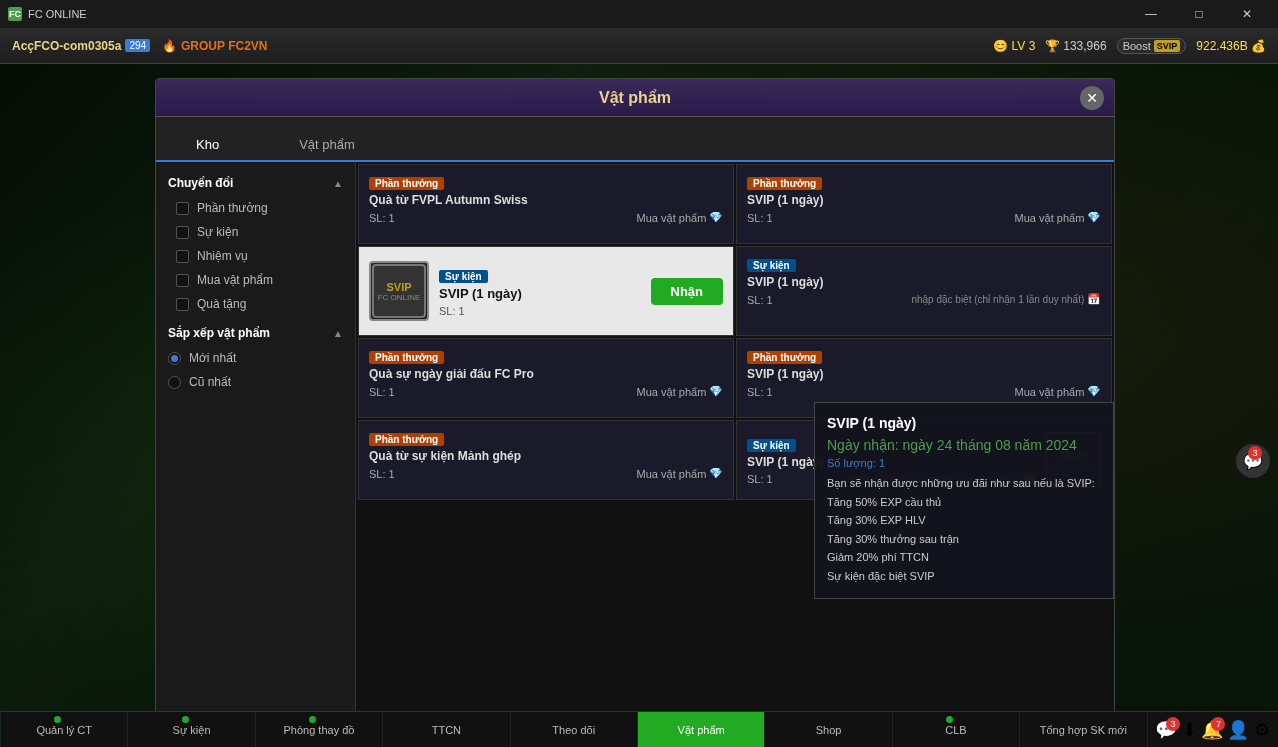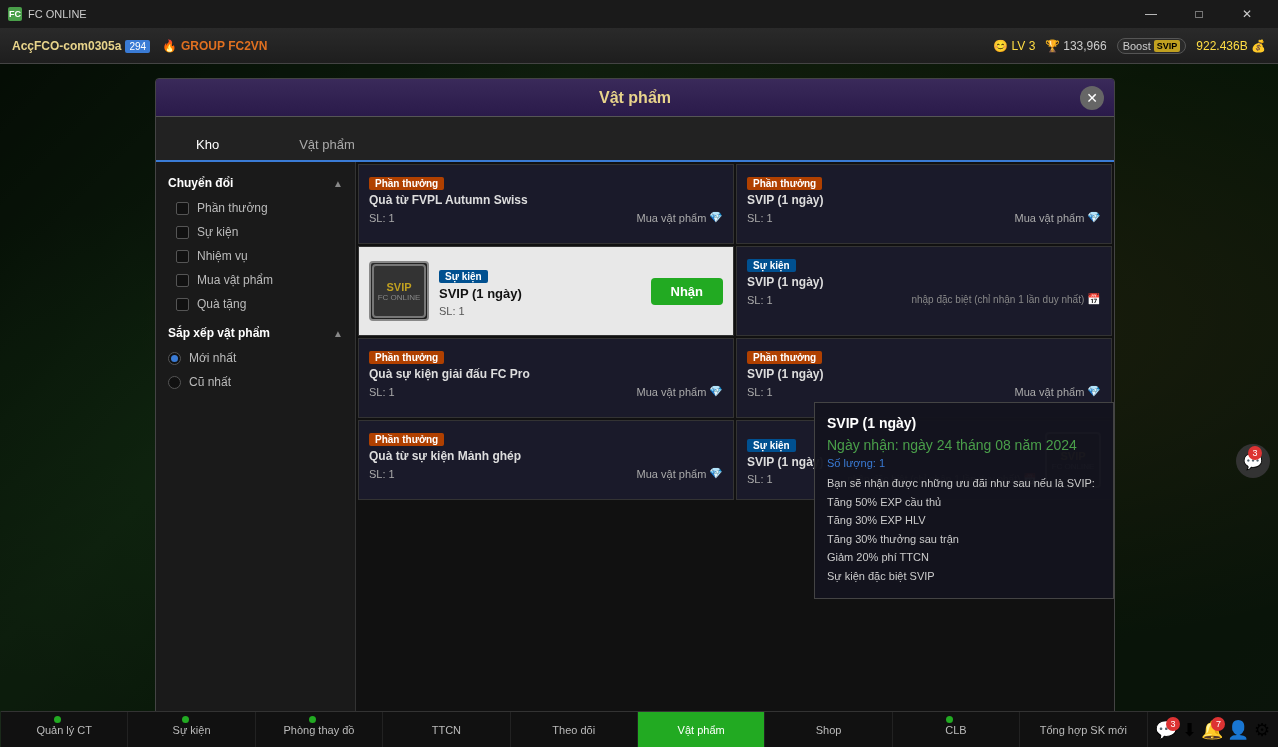--- a/index.html
+++ b/index.html
@@ -55,21 +55,21 @@
       height: 36px;
       background: linear-gradient(180deg, #2a2a2a 0%, #1e1e1e 100%);
       display: flex;
       align-items: center;
       padding: 0 12px;
       gap: 12px;
       border-bottom: 1px solid #444;
     }
     .player-info {
       display: flex;
-      align-items: flex-end;
+      align-items: center;
       gap: 4px;
     }
     .player-name {
       color: #e8d48b;
       font-size: 12px;
       font-weight: bold;
     }
     .player-badge {
       background: #3a7bd5;
       color: #fff;
@@ -653,21 +653,21 @@
               <span class="item-sl">SL: 1</span>
               <span class="item-action special">
                 <span>nhập đặc biệt (chỉ nhận 1 lần duy nhất)</span>
                 <span class="calendar-icon">📅</span>
               </span>
             </div>
           </div>
 
           <div class="item-card">
             <span class="item-badge badge-phan-thuong">Phần thưởng</span>
-            <div class="item-name">Quà sự kiện giải đấu FC Pro</div>
+            <div class="item-name">Quà sự ngày giải đấu FC Pro</div>
             <div class="item-footer">
               <span class="item-sl">SL: 1</span>
               <span class="item-action">
                 <span>Mua vật phẩm</span>
                 <span class="gem-icon">💎</span>
               </span>
             </div>
           </div>
 
           <div class="item-card">

